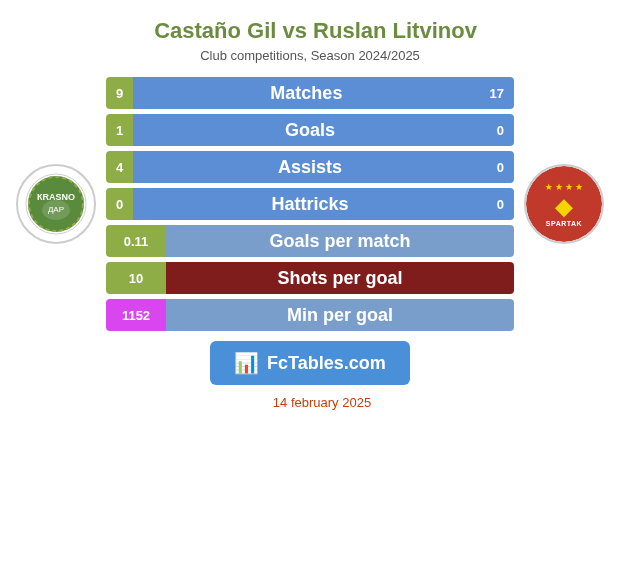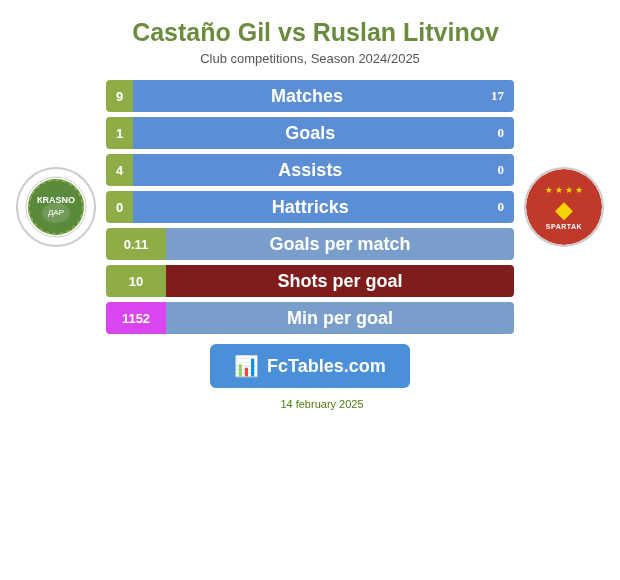--- a/index.html
+++ b/index.html
@@ -14,21 +14,21 @@
     .container {
       width: 620px;
       height: 580px;
       display: flex;
       flex-direction: column;
       align-items: center;
       padding: 18px 16px 10px;
     }
 
     .title {
-      font-size: 25px;
+      font-size: 22px;
       font-weight: bold;
       color: #6b8c3e;
       text-align: left;
       margin-bottom: 4px;
       margin-left: 11px;
     }
 
     .subtitle {
       font-size: 13px;
       color: #555;
@@ -109,21 +109,20 @@
     .bar-right {
       background: #5b8ed4;
       height: 100%;
       display: flex;
       align-items: center;
       justify-content: center;
       color: #fff;
       font-size: 13px;
       font-weight: bold;
       padding: 0 10px;
-      font-family: Liberation Serif, serif;
     }
 
     .fctables-logo {
       margin: 10px 0 4px;
       background: #4a90d9;
       border-radius: 6px;
       padding: 10px 24px;
       display: flex;
       align-items: center;
       gap: 8px;
@@ -134,22 +133,22 @@
       font-size: 18px;
       font-weight: bold;
     }
 
     .fctables-logo-icon {
       color: #fff;
       font-size: 20px;
     }
 
     .date-text {
-      color: #4d7c0f;
-      font-size: 11px;
+      color: #c2410c;
+      font-size: 13px;
       margin-top: 6px;
       margin-left: 24px;
     }
 
     
     .krasnodar-logo svg {
       width: 64px;
       height: 64px;
     }
 

